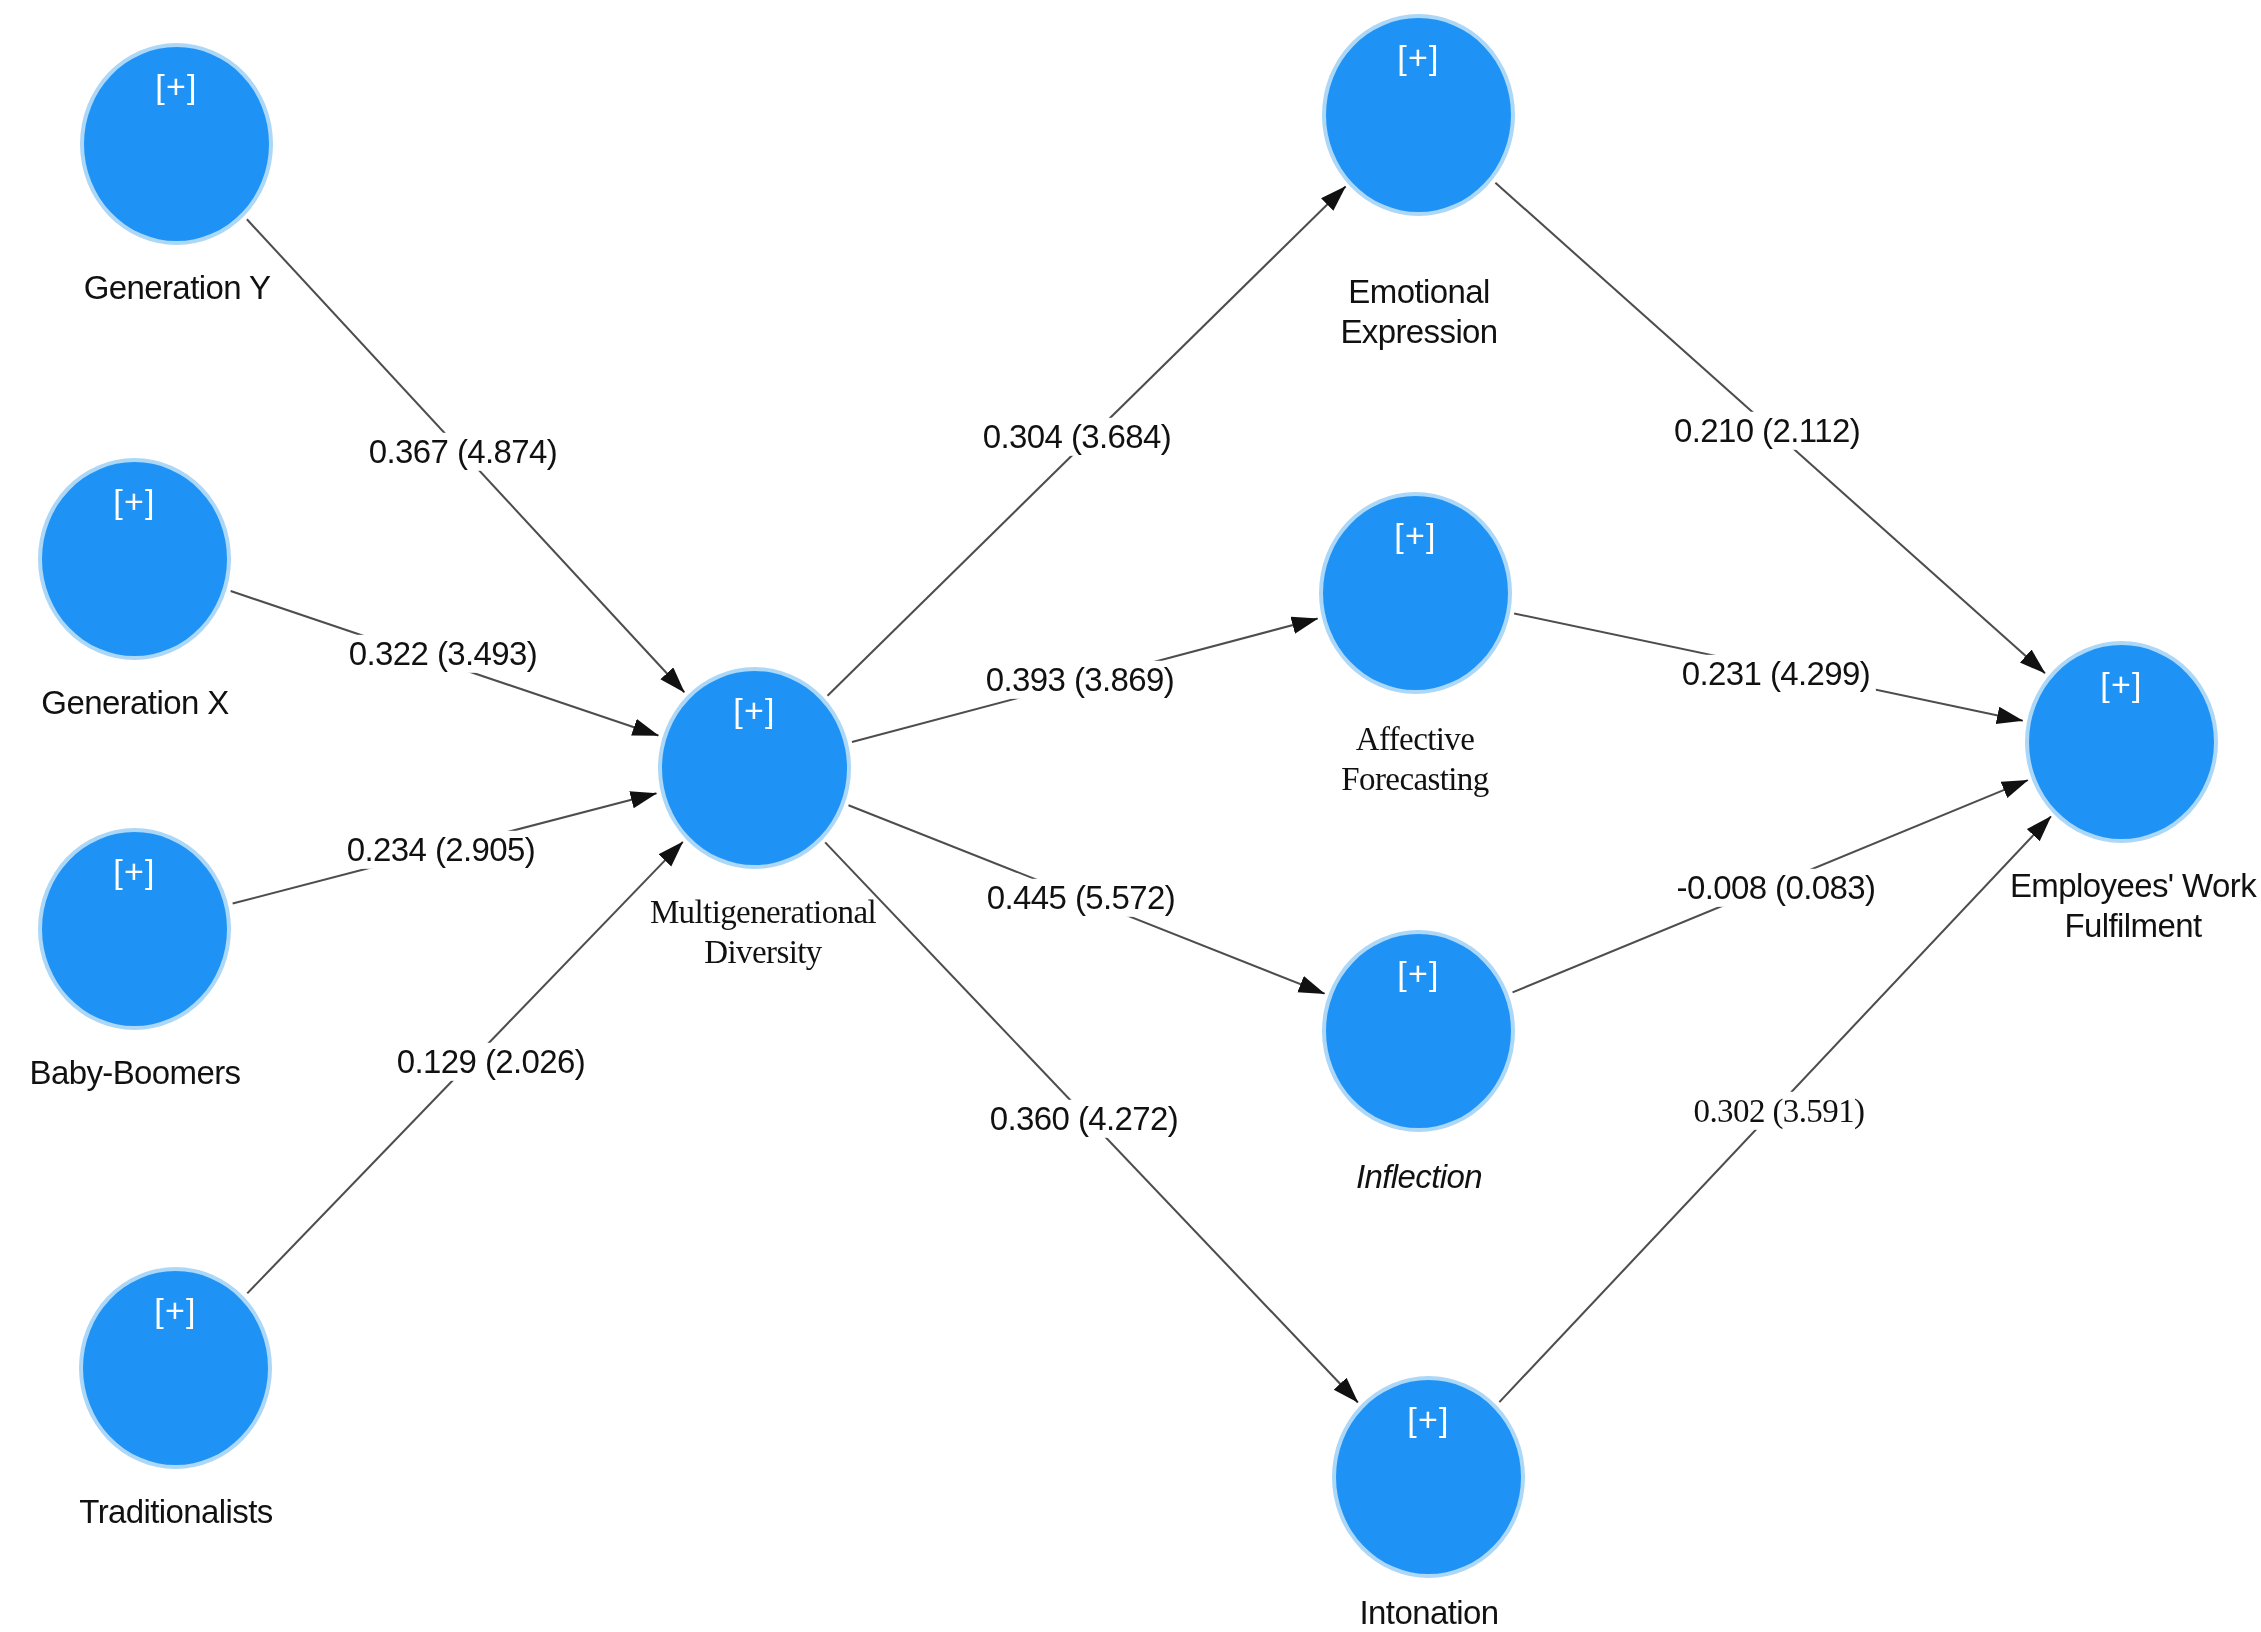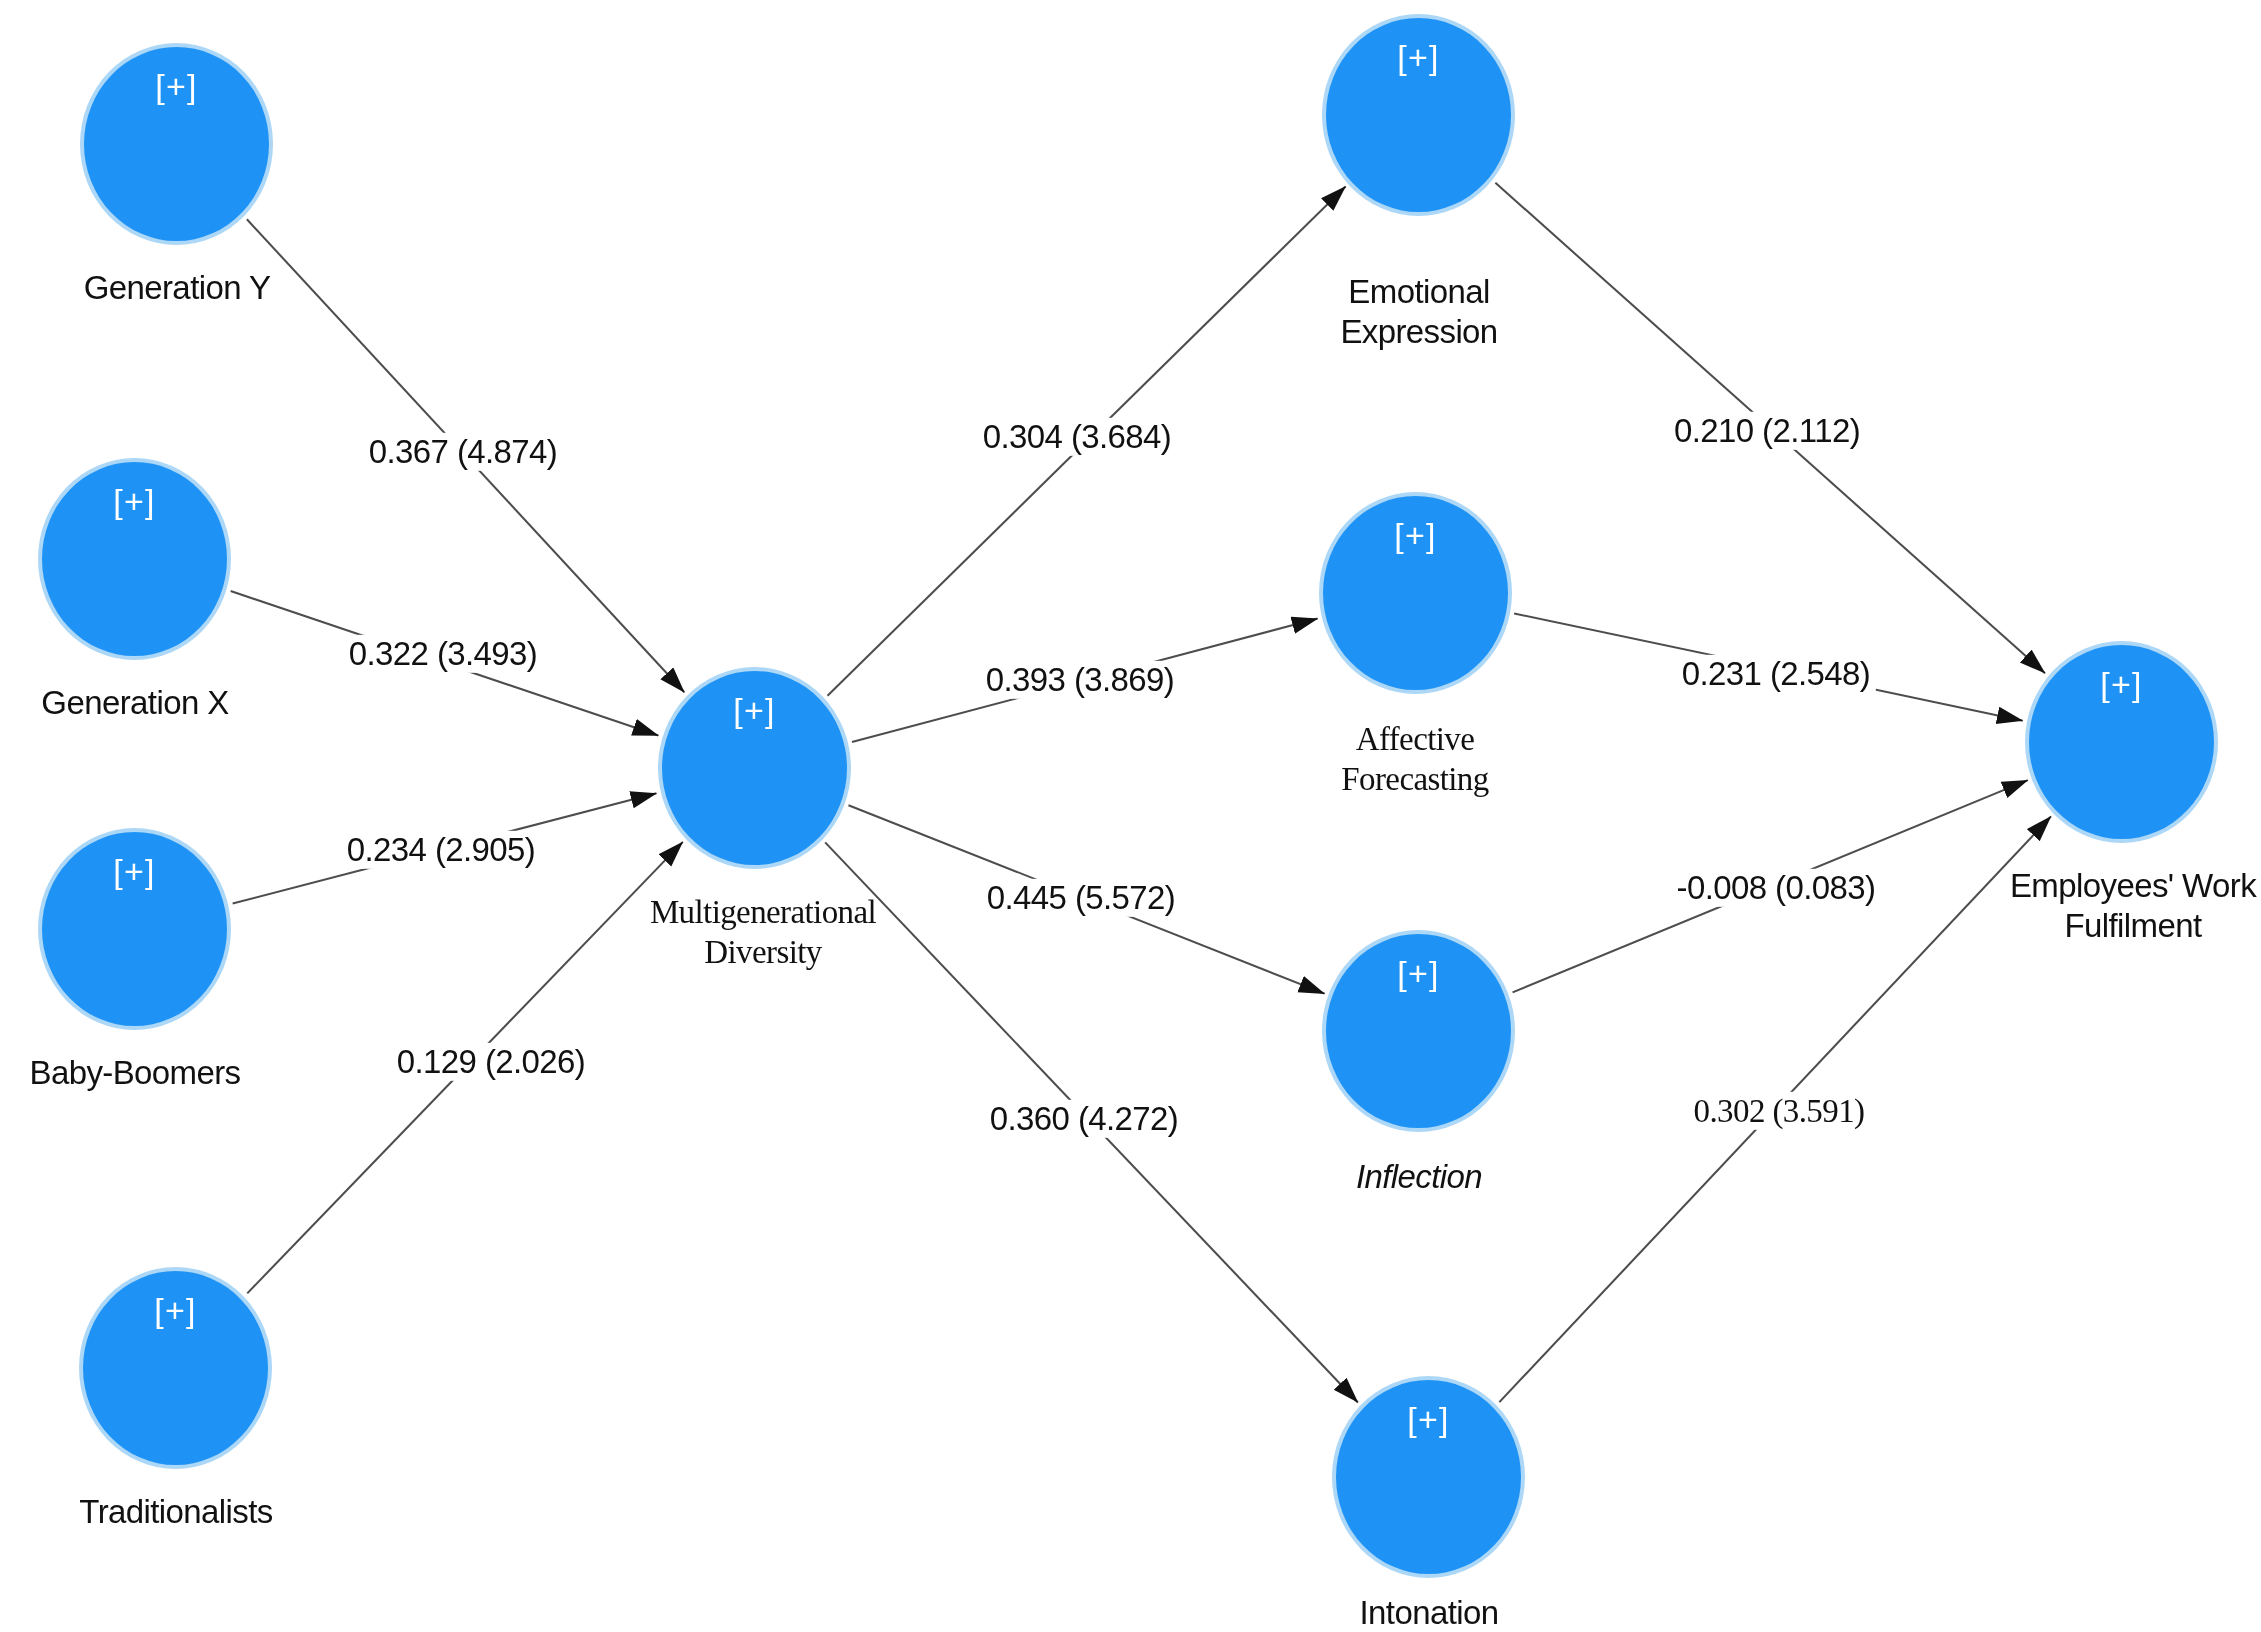--- a/index.html
+++ b/index.html
@@ -174,18 +174,18 @@
 
   <div class="edge-label" style="left:463px; top:452px;">0.367 (4.874)</div>
   <div class="edge-label" style="left:443px; top:654px;">0.322 (3.493)</div>
   <div class="edge-label" style="left:441px; top:850px;">0.234 (2.905)</div>
   <div class="edge-label" style="left:463px; top:1062px;margin-left:28px;">0.129 (2.026)</div>
   <div class="edge-label" style="left:1077px; top:437px;">0.304 (3.684)</div>
   <div class="edge-label" style="left:1080px; top:680px;">0.393 (3.869)</div>
   <div class="edge-label" style="left:1081px; top:898px;">0.445 (5.572)</div>
   <div class="edge-label" style="left:1084px; top:1119px;">0.360 (4.272)</div>
   <div class="edge-label" style="left:1767px; top:431px;">0.210 (2.112)</div>
-  <div class="edge-label" style="left:1776px; top:674px;">0.231 (2.548)</div>
+  <div class="edge-label" style="left:1776px; top:674px;">0.231 (4.299)</div>
   <div class="edge-label" style="left:1776px; top:888px;">-0.008 (0.083)</div>
   <div class="edge-label" style="left:1779px; top:1111px;font-family:Liberation Serif, serif;">0.302 (3.591)</div>
 
 </div>
 
 
 </body></html>

